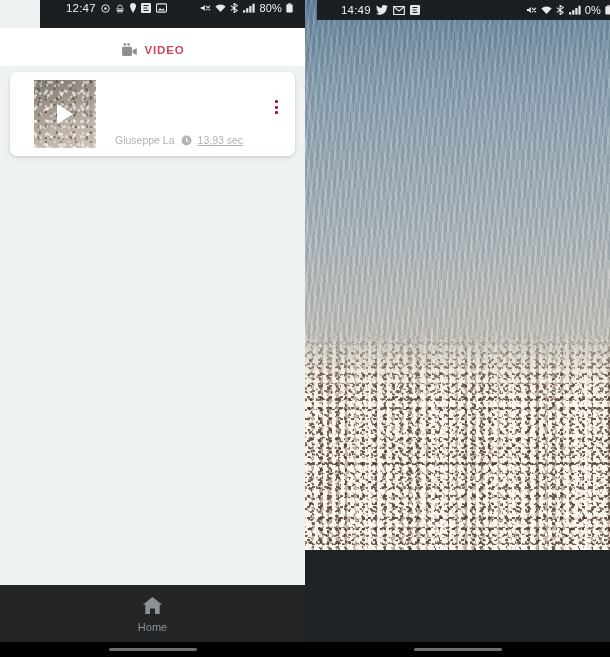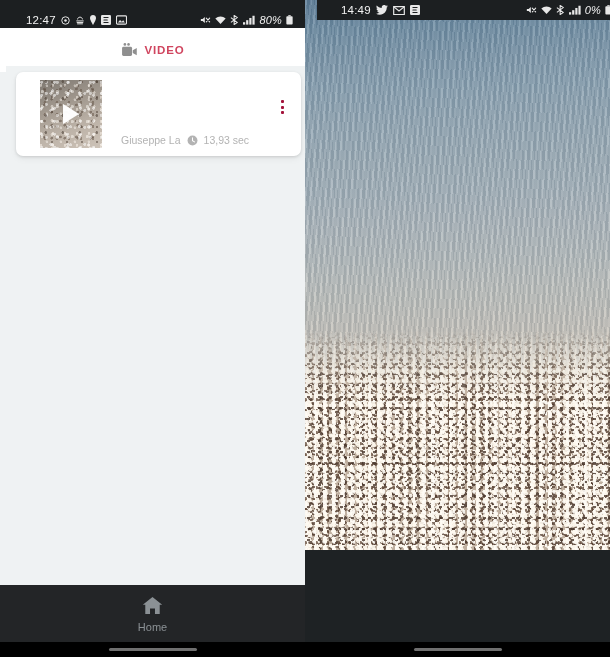--- a/index.html
+++ b/index.html
@@ -24,24 +24,25 @@
     position: relative;
     width: 305px;
     height: 657px;
     background: #eff2f3;
     overflow: hidden;
   }
   .statusbar {
     height: 22px;
     background: #1c1f21;
     display: flex;
-    align-items: flex-start;
+    align-items: flex-end;
     padding: 14px 8px;
     box-sizing: border-box;
     color: #ffffff;
+    margin-left: 40px;
   }
   .sb-left {
     display: flex;
     align-items: center;
     gap: 5px;
     margin-left: 18px;
   }
   .sb-right {
     display: flex;
     align-items: center;
@@ -51,21 +52,20 @@
   }
   .sb-time {
     font-size: 11.5px;
     letter-spacing: .2px;
     color: #f2f2f2;
   }
   .sb-batt {
     font-size: 11px;
     color: #f2f2f2;
     letter-spacing: .2px;
-    font-style: italic;
   }
   .sb-ico {
     display: inline-flex;
     align-items: center;
     justify-content: center;
     color: #e8e8e8;
   }
   .sb-ico svg { display: block; }
 
   
@@ -106,21 +106,20 @@
   }
 
   
   .content {
     position: absolute;
     top: 66px;
     left: 0;
     right: 0;
     bottom: 72px;
     background: #eff2f3;
-    margin-left: 6px;
   }
   .card {
     position: absolute;
     left: 10px;
     top: 6px;
     width: 285px;
     height: 84px;
     background: #ffffff;
     border-radius: 7px;
     box-shadow: 0 1px 3px rgba(0,0,0,.13), 0 3px 7px rgba(0,0,0,.05);
@@ -177,20 +176,21 @@
     align-items: center;
     gap: 6px;
   }
   .meta-name {
     font-size: 10.5px;
     color: #b3b3b3;
   }
   .meta-dur {
     font-size: 10.5px;
     color: #b3b3b3;
+    text-decoration: underline;
   }
   .clock-ico { display: flex; align-items: center; color: #b3b3b3; }
   .kebab {
     position: absolute;
     right: 17px;
     top: 28px;
     display: flex;
     flex-direction: column;
     gap: 2.5px;
     cursor: pointer;

